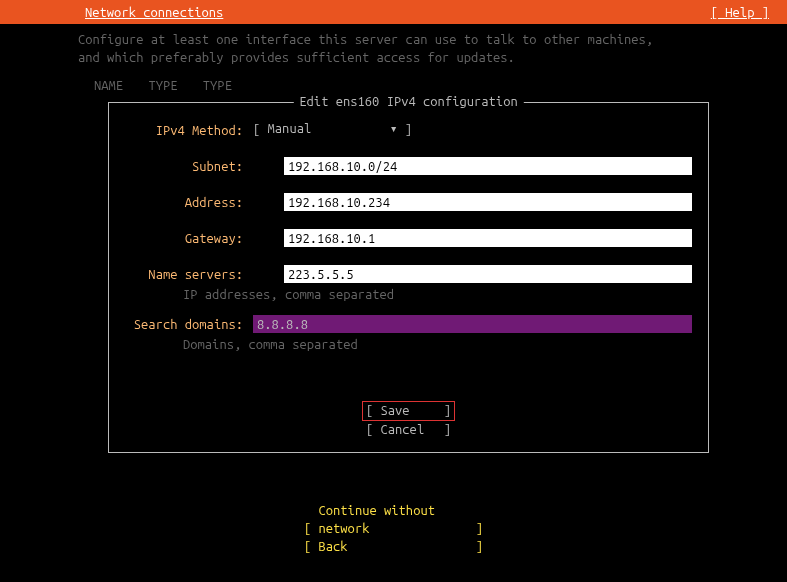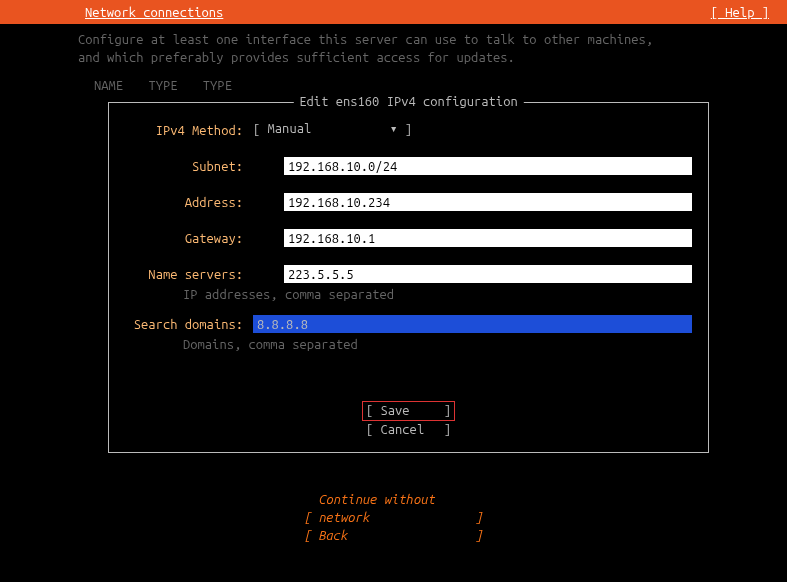--- a/index.html
+++ b/index.html
@@ -78,21 +78,21 @@
     flex: 1;
     height: 18px;
     line-height: 18px;
     padding-left: 4px;
     font-family: inherit;
     font-size: inherit;
     border: none;
     margin-left: 31px;
   }
   .input-grey {
-    background: #1d4ed8;
+    background: #701a75;
     color: #bbb;
     flex: 1;
     height: 18px;
     line-height: 18px;
     padding-left: 4px;
     font-family: inherit;
     font-size: inherit;
     border: none;
   }
   .hint {
@@ -109,24 +109,23 @@
   .btn-save {
     display: inline-block;
     border: 1px solid #d33;
     color: #bbb;
     padding: 0 3px;
     margin-top: 40px;
   }
   .btn-plain { color: #bbb; }
   .footer {
     text-align: center;
-    color: #f97316;
-    margin-top: 38px;
+    color: #fde047;
+    margin-top: 49px;
     line-height: 1.35;
-    font-style: italic;
   }
   .pad { display: inline-block; width: 56px; text-align: left; }
   .pad2 { display: inline-block; width: 150px; text-align: left; }
 </style>
 </head>
 <body>
 
 <div class="header-bar">
   <span>Network connections</span>
   <span>[ Help ]</span>

